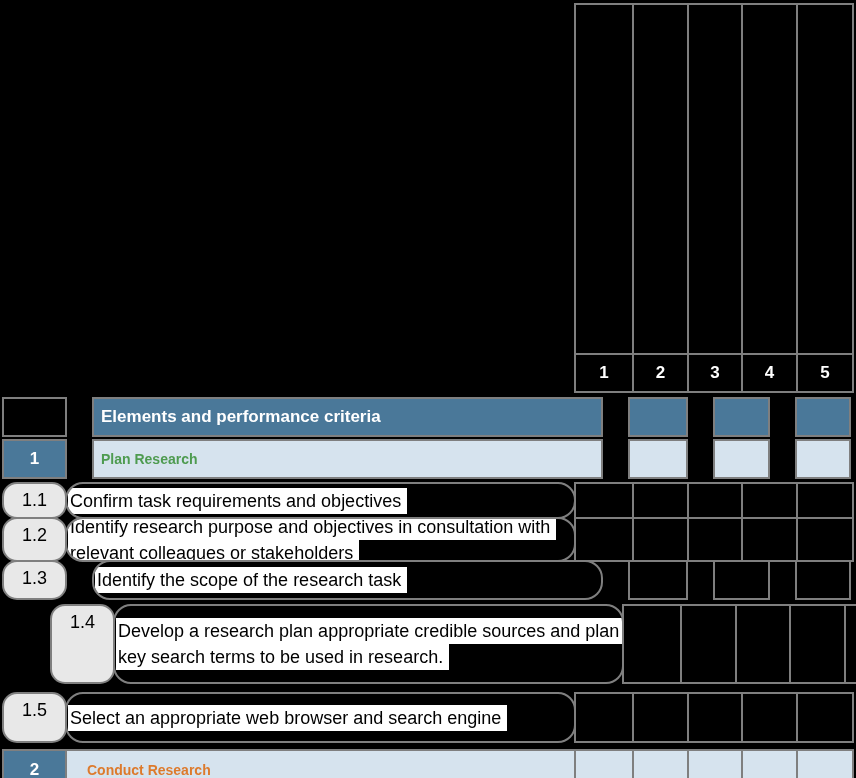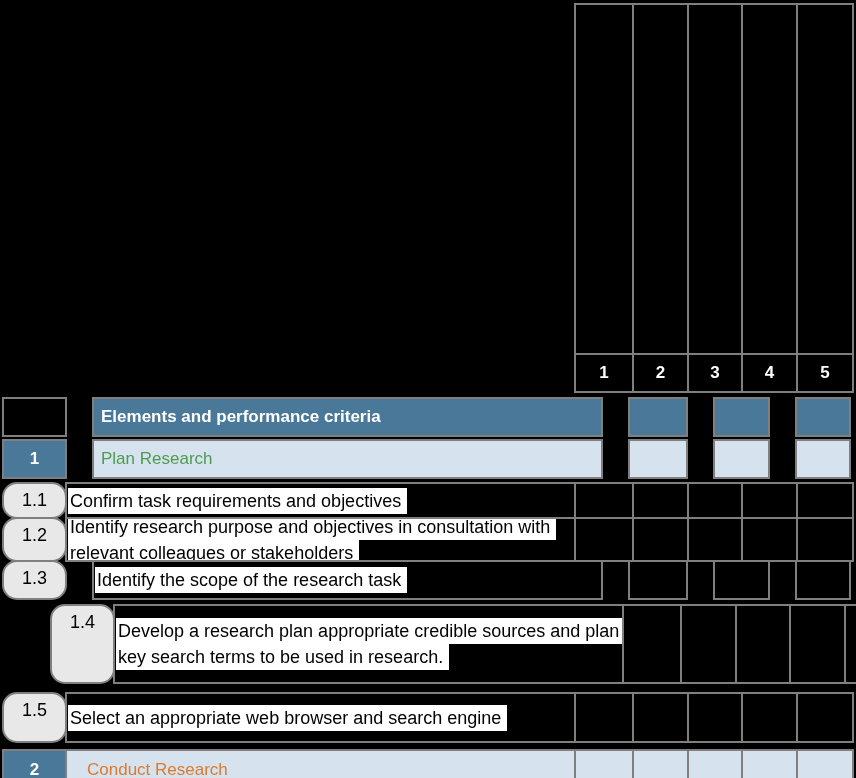--- a/index.html
+++ b/index.html
@@ -53,38 +53,39 @@
 
   .sec-num{
     background:var(--steel-blue,#4a7899);
     display:flex;align-items:center;justify-content:center;
     color:#fff;font-weight:bold;font-size:17px;
   }
   .sec-label{
     background:var(--light-blue,#d6e3ee);
     display:flex;align-items:center;
     padding-left:7px;
-    font-weight:normal;font-size:17px;
+    font-weight:bold;font-size:14px;
   }
   .sec-label.green{color:var(--section1-green,#4e9b50);}
   .sec-label.orange{color:var(--section2-orange,#dd7a2c);padding-left:20px;}
   .sec-rating{background:var(--light-blue,#d6e3ee);}
 
   .crit-num{
     background:var(--number-cell-gray,#e8e8e8);
     display:flex;justify-content:center;align-items:flex-start;
     padding-top:6px;
     color:#000;font-size:18px;border-radius:15px;
   }
   .crit-text{
     background:var(--page-black,#000);
     display:flex;flex-direction:column;justify-content:center;
     align-items:flex-start;
     padding-left:1px;
     overflow:hidden;
+    border-radius:18px;
   }
   .hl{
     display:inline-block;
     white-space:nowrap;
     background:var(--highlight-white,#fff);
     color:#000;
     font-size:18px;line-height:24px;
     padding:1px 6px 1px 2px;
   }
   .crit-rating{background:var(--page-black,#000);}

